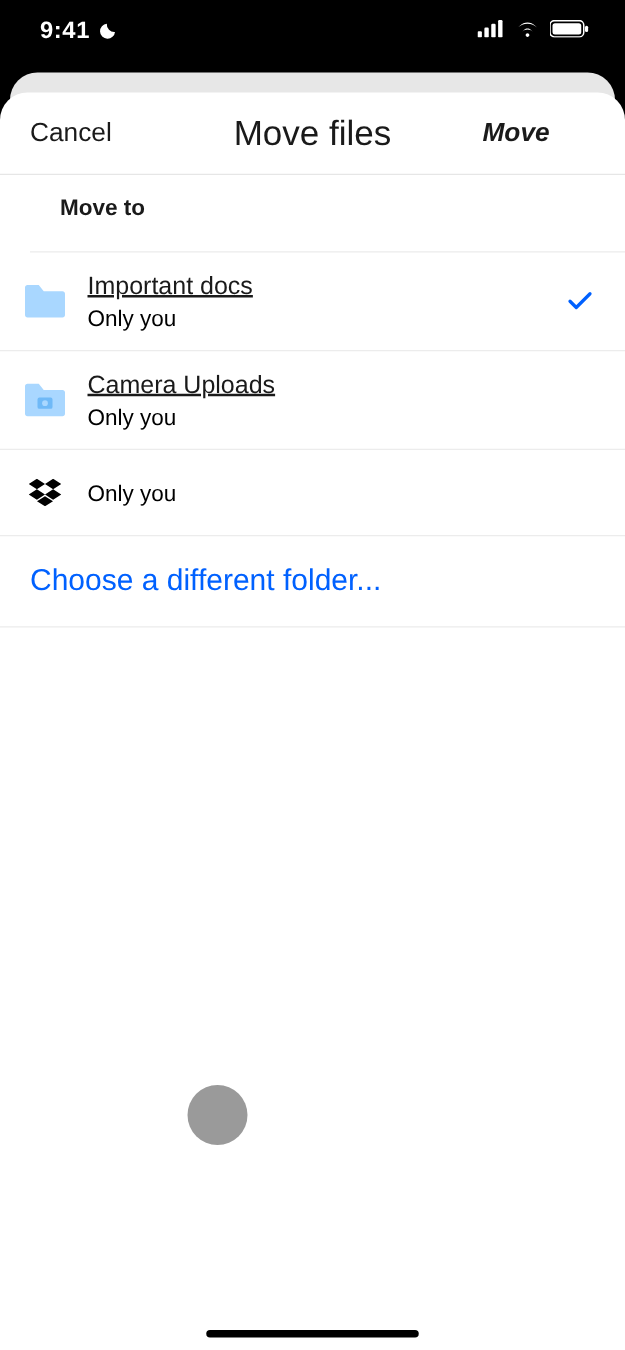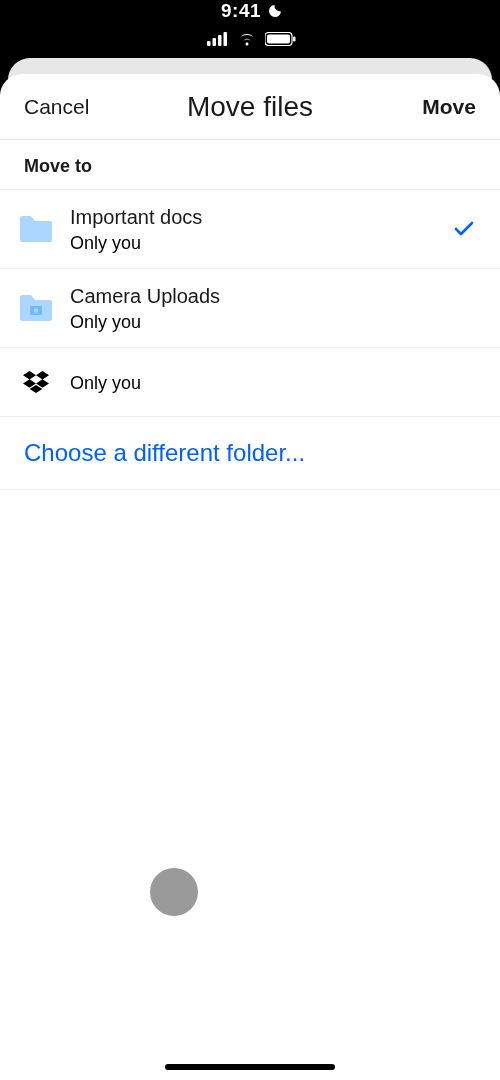--- a/index.html
+++ b/index.html
@@ -1,40 +1,40 @@
 <!DOCTYPE html>
 <html><head>
   <meta charset="utf-8">
   <style>
     * { margin: 0; padding: 0; box-sizing: border-box; }
     html, body { width: 500px; height: 1080px; font-family: -apple-system, BlinkMacSystemFont, "Segoe UI", Helvetica, Arial, sans-serif; background: #000; overflow: hidden; }
     .device { width: 500px; height: 1080px; position: relative; background: #000; }
-    .status-bar { height: 50px; display: flex; align-items: center; justify-content: space-between; padding: 0 28px 0 32px; color: #fff; flex-direction: column; }
+    .status-bar { height: 50px; display: flex; align-items: center; justify-content: space-between; padding: 0 28px 0 32px; color: #fff; }
     .status-left { display: flex; align-items: center; gap: 6px; }
     .status-time { font-size: 19px; font-weight: 600; letter-spacing: 0.5px; }
     .status-right { display: flex; align-items: center; gap: 8px; }
     .moon { width: 16px; height: 16px; }
     .signal, .wifi, .battery { display: inline-block; }
 
     .peek { position: absolute; top: 58px; left: 8px; right: 8px; height: 30px; background: #e7e7e7; border-top-left-radius: 22px; border-top-right-radius: 22px; }
 
     .sheet { position: absolute; top: 74px; left: 0; right: 0; bottom: 0; background: #fff; border-top-left-radius: 22px; border-top-right-radius: 22px; overflow: hidden; }
 
     .nav { height: 66px; display: flex; align-items: center; justify-content: space-between; padding: 12px 24px; border-bottom: 1px solid #e6e6e6; }
     .nav-left, .nav-right { font-size: 21px; color: #1a1a1a; min-width: 90px; }
-    .nav-right { text-align: right; font-weight: 700; }
+    .nav-right { font-weight: 700; font-style: italic; }
     .nav-title { font-size: 28px; font-weight: 500; color: #1a1a1a; text-align: center; }
 
-    .section-header { padding: 16px 24px 12px; font-size: 18px; font-weight: 600; color: #1a1a1a; border-bottom: 1px solid #ececec; }
+    .section-header { padding: 16px 24px 24px; font-size: 18px; font-weight: 600; color: #1a1a1a; border-bottom: 1px solid #ececec; margin-left: 24px; }
 
     .list { }
     .row { display: flex; align-items: center; padding: 14px 22px 14px 16px; border-bottom: 1px solid #ececec; }
     .row-icon { width: 40px; height: 40px; display: flex; align-items: center; justify-content: center; flex-shrink: 0; margin-right: 14px; }
     .row-text { flex: 1; }
-    .row-title { font-size: 20px; color: #1a1a1a; line-height: 1.3; }
+    .row-title { font-size: 20px; color: #1a1a1a; line-height: 1.3; text-decoration: underline; }
     .row-sub { font-size: 18px; color: #000000; margin-top: 3px; }
     .row-check { width: 28px; height: 28px; display: flex; align-items: center; justify-content: center; }
 
     .choose-row { padding: 22px 24px; border-bottom: 1px solid #ececec; }
     .choose-link { font-size: 24px; color: #0061ff; }
 
     .touch-dot { position: absolute; width: 48px; height: 48px; border-radius: 50%; background: #9a9a9a; left: 150px; top: 868px; }
 
     .home-indicator { position: absolute; bottom: 10px; left: 50%; transform: translateX(-50%); width: 170px; height: 6px; background: #000; border-radius: 4px; }
   </style>

